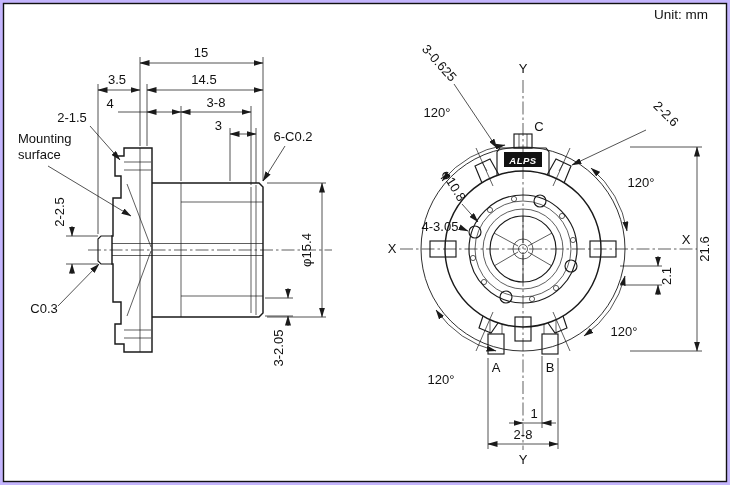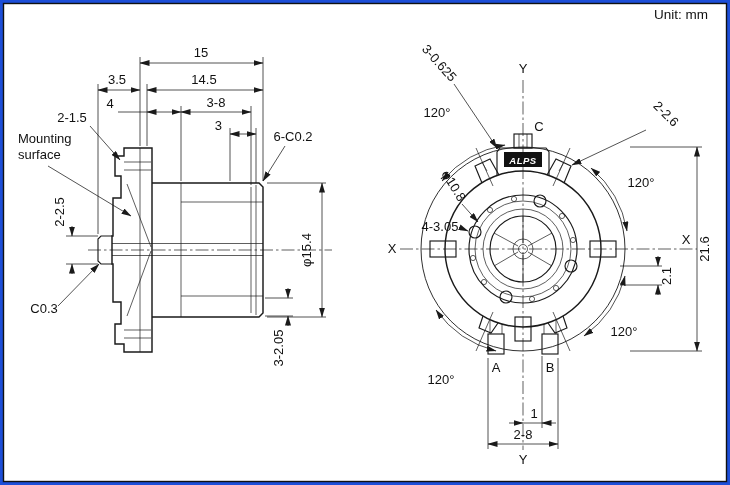--- a/index.html
+++ b/index.html
@@ -1,16 +1,16 @@
 <!DOCTYPE html>
 <html><head>
 <meta charset="utf-8">
 <style>
   html,body{margin:0;padding:0;background:#fff;}
-  .page{position:relative;width:730px;height:485px;background:#1d4ed8;font-family:"Liberation Sans",sans-serif;}
+  .page{position:relative;width:730px;height:485px;background:#c4b5fd;font-family:"Liberation Sans",sans-serif;}
   svg{display:block;}
   svg text{font-family:"Liberation Sans",sans-serif;font-size:13px;fill:#111;}
   .t-unit{font-size:13.5px;}
   .t-logo{font-size:9.5px;font-weight:bold;font-style:italic;fill:#fff;letter-spacing:.5px;}
   .s{stroke:#1a1a1a;fill:none;stroke-width:1.15;}
   .s2{stroke:#1a1a1a;fill:none;stroke-width:1.45;}
   .t{stroke:#1a1a1a;fill:none;stroke-width:.7;}
   .d{stroke:#1a1a1a;fill:none;stroke-width:.75;}
   .cl{stroke:#1a1a1a;fill:none;stroke-width:.7;stroke-dasharray:13 3 2.5 3;}
   .blk{fill:#111;stroke:none;}

